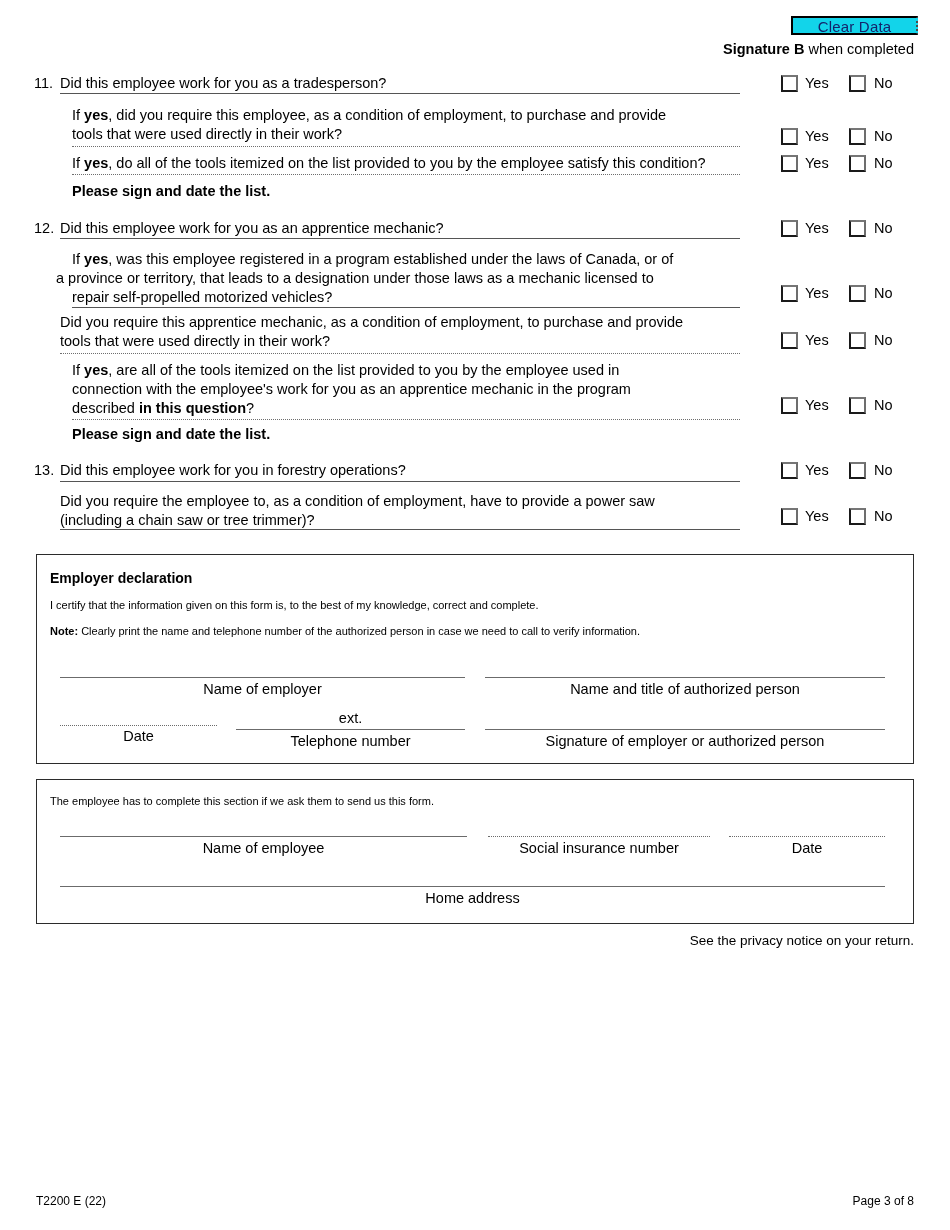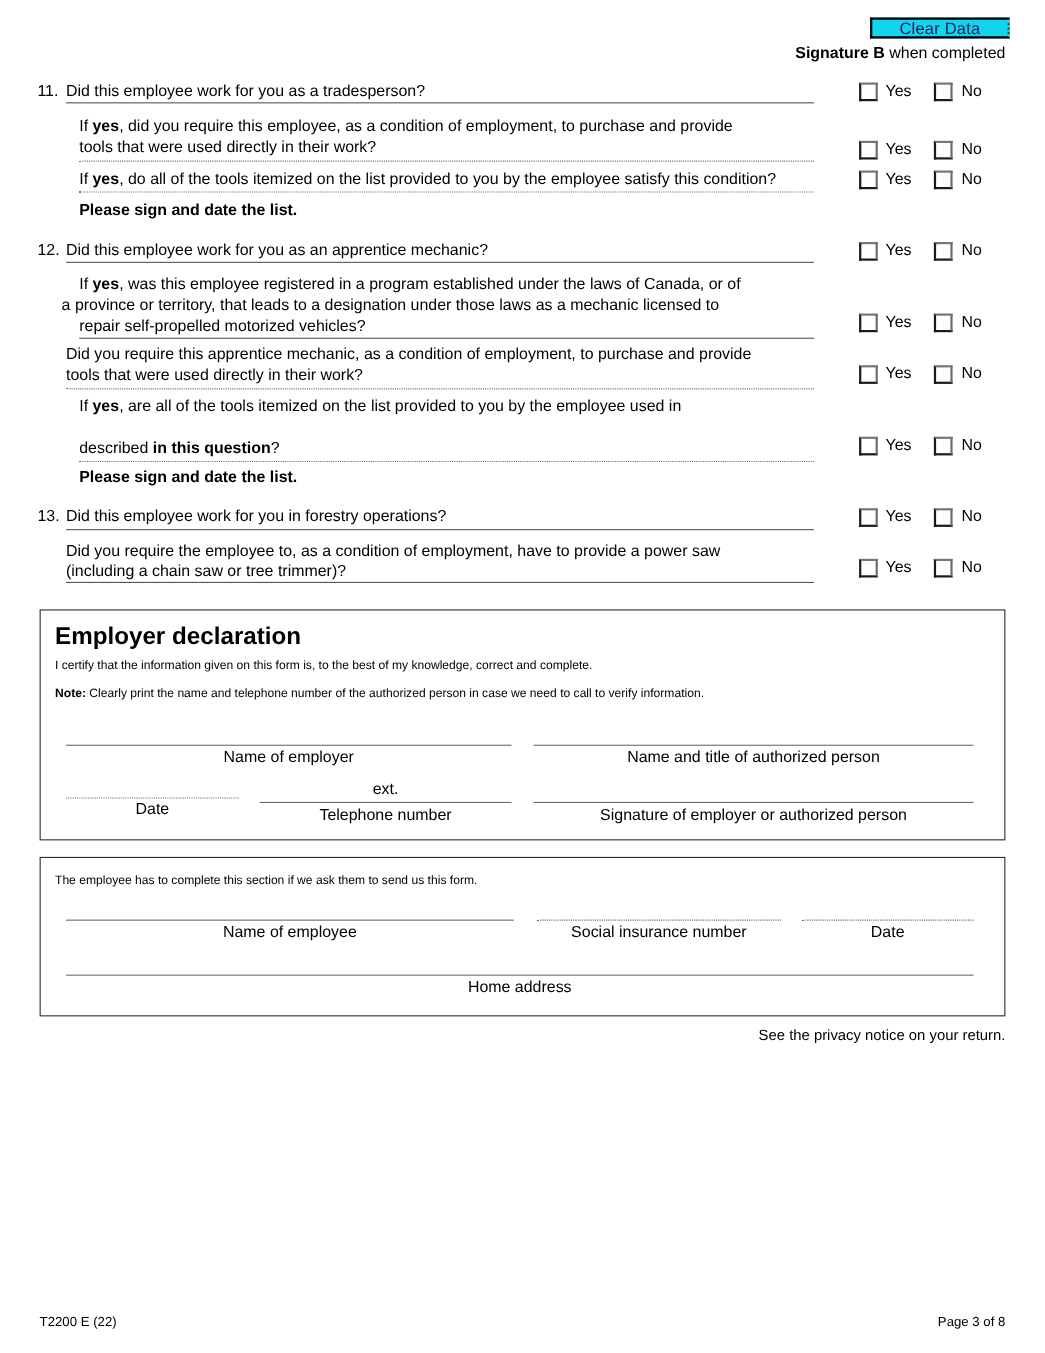--- a/index.html
+++ b/index.html
@@ -99,21 +99,21 @@
 
   
   .section-box {
     position: absolute;
     border: 1px solid #2b2b2b;
     background: #ffffff;
     box-sizing: border-box;
   }
   .box-title {
     position: absolute;
-    font-size: 22px;
+    font-size: 14px;
     font-weight: bold;
     line-height: 22px;
     white-space: nowrap;
   }
   .box-text {
     position: absolute;
     font-size: 11px;
     line-height: 19px;
   }
   .box-text b { font-weight: bold; }
@@ -231,20 +231,21 @@
   <div class="rule dotted" style="left:60px; top:342px; width:680px;"></div>
 
   <div class="ynbox" style="top:321px;">
     <span class="cbox" style="left:781px; top:0;"></span>
     <span class="cblabel" style="left:805px; top:0;">Yes</span>
     <span class="cbox" style="left:849px; top:0;"></span>
     <span class="cblabel" style="left:874px; top:0;">No</span>
   </div>
 
   <div class="qtext" style="left:72px; top:350px;"><span>If </span><b>yes</b><span>, are all of the tools itemized on the list provided to you by the employee used in</span></div>
+  <div class="qtext" style="left:72px; top:369px;">connection with the employee's work for you as an apprentice mechanic in the program</div>
   <div class="qtext" style="left:72px; top:388px;"><span>described </span><b>in this question</b><span>?</span></div>
   <div class="rule dotted" style="left:72px; top:408px; width:668px;"></div>
 
   <div class="ynbox" style="top:386px;">
     <span class="cbox" style="left:781px; top:0;"></span>
     <span class="cblabel" style="left:805px; top:0;">Yes</span>
     <span class="cbox" style="left:849px; top:0;"></span>
     <span class="cblabel" style="left:874px; top:0;">No</span>
   </div>
 

